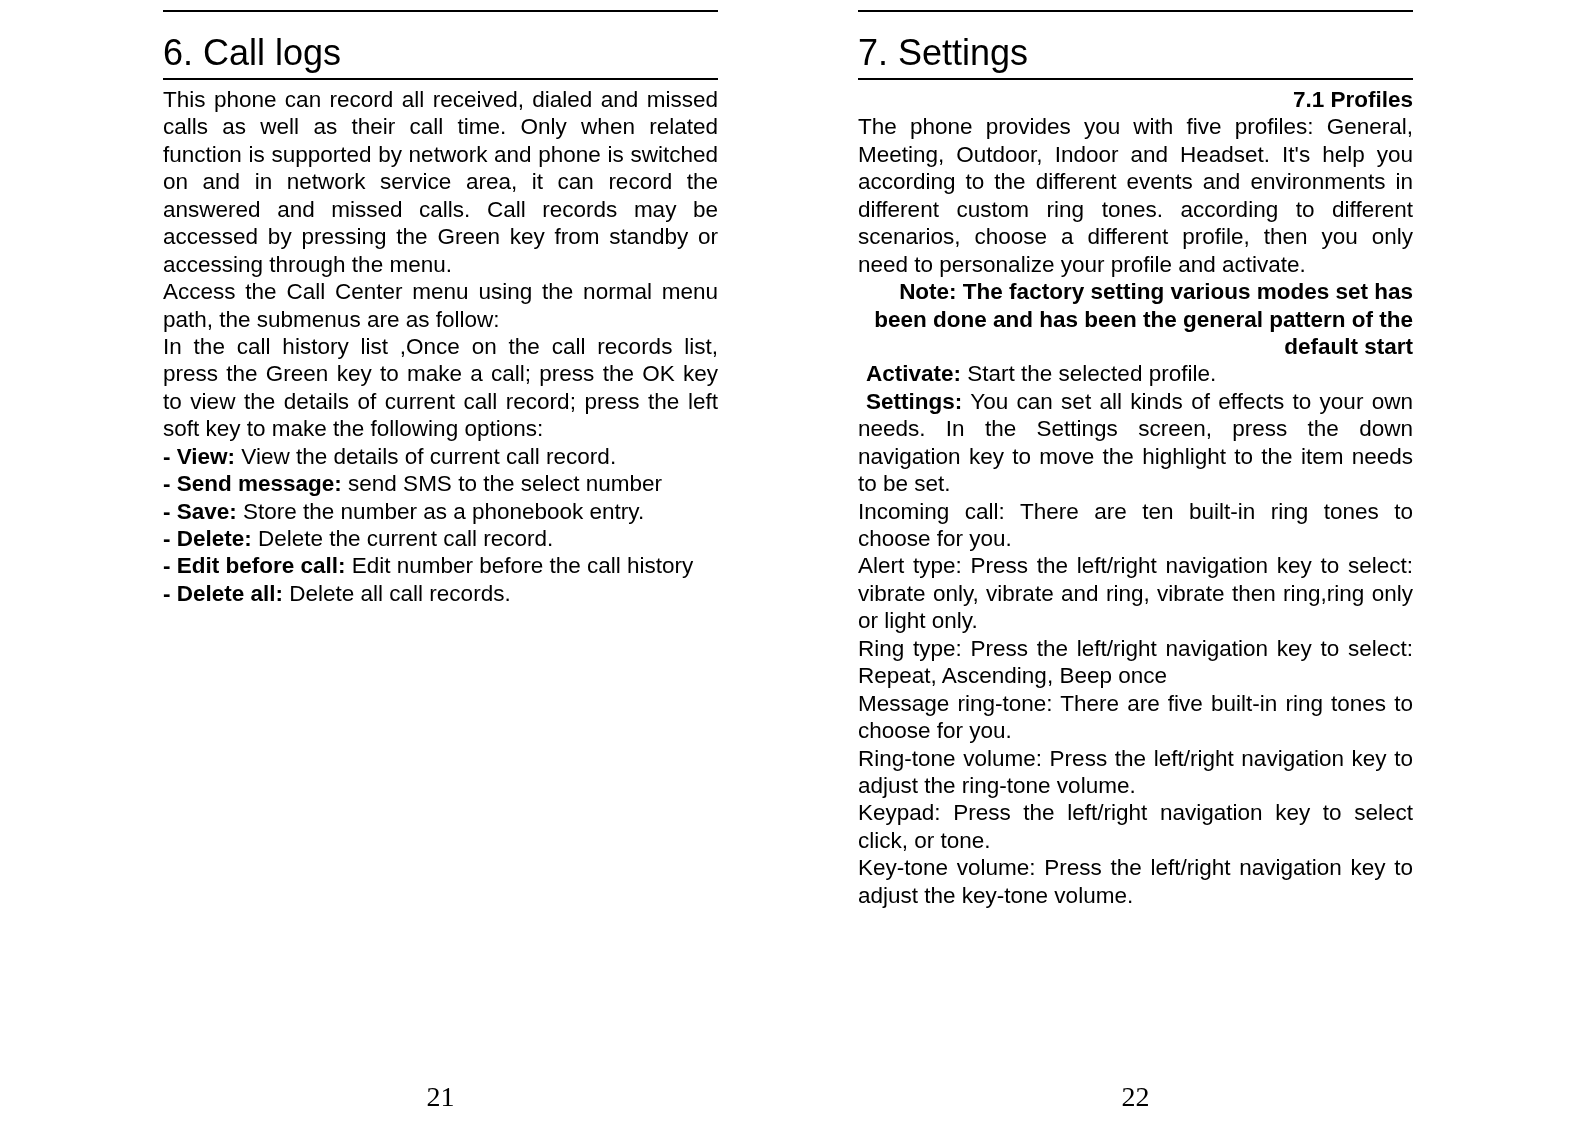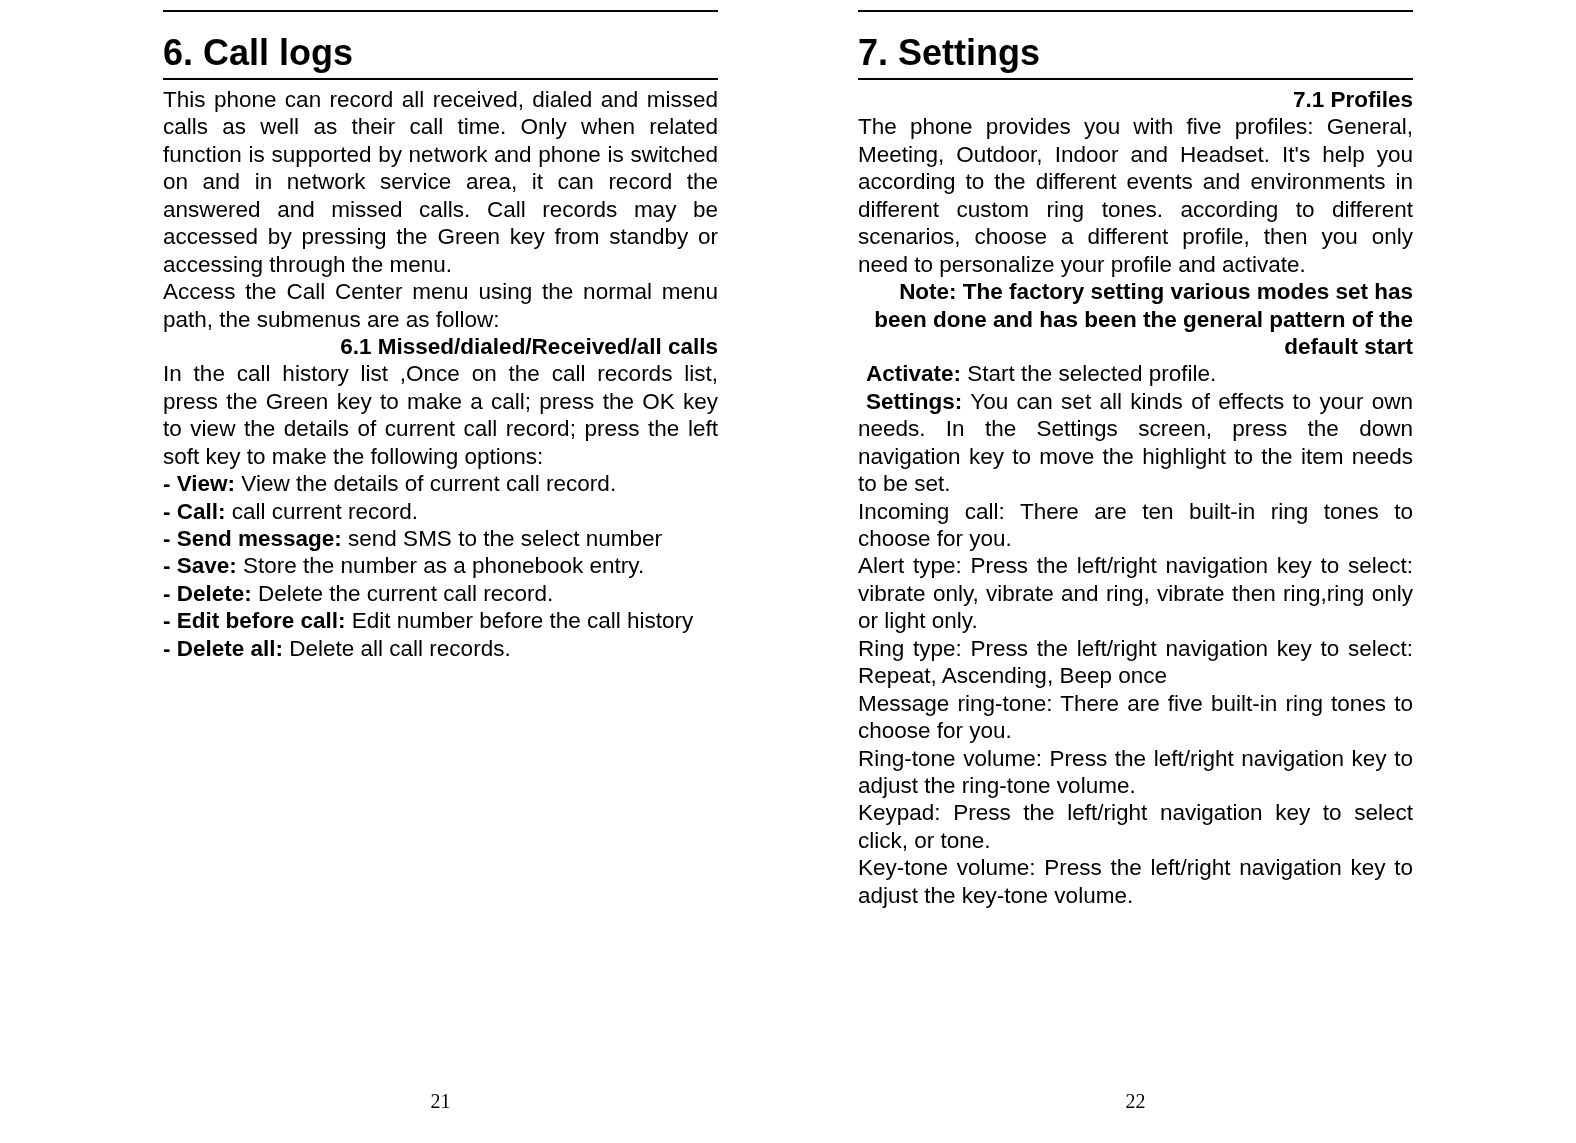--- a/index.html
+++ b/index.html
@@ -19,21 +19,21 @@
     position: relative;
     display: flex;
     flex-direction: column;
   }
   .top-rule {
     border-top: 2.5px solid #000;
     margin-bottom: 20px;
   }
   .chapter-heading {
     font-size: 36px;
-    font-weight: bold;
+    font-weight: normal;
     margin: 14px 0 4px 0;
   }
   .heading-rule {
     border-top: 2.5px solid #000;
     margin-bottom: 6px;
   }
   .body-text {
     font-size: 22.5px;
     line-height: 1.22;
   }
@@ -41,43 +41,39 @@
   .bold { font-weight: bold; text-align: right; }
   .option-line { font-size: 22.5px; line-height: 1.22; }
   .option-label { font-weight: bold; }
   .indent { padding-left: 8px; }
   .page-number {
     position: absolute;
     bottom: 30px;
     left: 0;
     right: 0;
     text-align: center;
-    font-size: 20px;
+    font-size: 28px;
     font-family: "Times New Roman", Times, serif;
   }
   .content { flex: 1; }
 </style>
 </head>
 <body>
 
 <div class="page">
   <div class="content">
     <div class="top-rule"></div>
     <div class="chapter-heading">6.    Call logs</div>
     <div class="heading-rule"></div>
     <div class="body-text justify">This phone can record all received, dialed and missed calls as well as their call time. Only when related function is supported by network and phone is switched on and in network service area, it can record the answered and missed calls. Call records may be accessed by pressing the Green key from standby or accessing through the menu.</div>
     <div class="body-text justify">Access the Call Center menu using the normal menu path, the submenus are as follow:</div>
-    <div class="body-text bold">6.1 Missed/dialed/Received/all calls</div>
     <div class="body-text justify">In the call history list ,Once on the call records list, press the Green key to make a call; press the OK key to view the details of current call record; press the left soft key to make the following options:</div>
 
     <div class="option-line">
       <span class="option-label">- View:</span><span> View the details of current call record.</span>
-    </div>
-    <div class="option-line">
-      <span class="option-label">- Call:</span><span> call current record.</span>
     </div>
     <div class="option-line">
       <span class="option-label">- Send message:</span><span> send SMS to the select number</span>
     </div>
     <div class="option-line">
       <span class="option-label">- Save:</span><span> Store the number as a phonebook entry.</span>
     </div>
     <div class="option-line">
       <span class="option-label">- Delete:</span><span> Delete the current call record.</span>
     </div>

